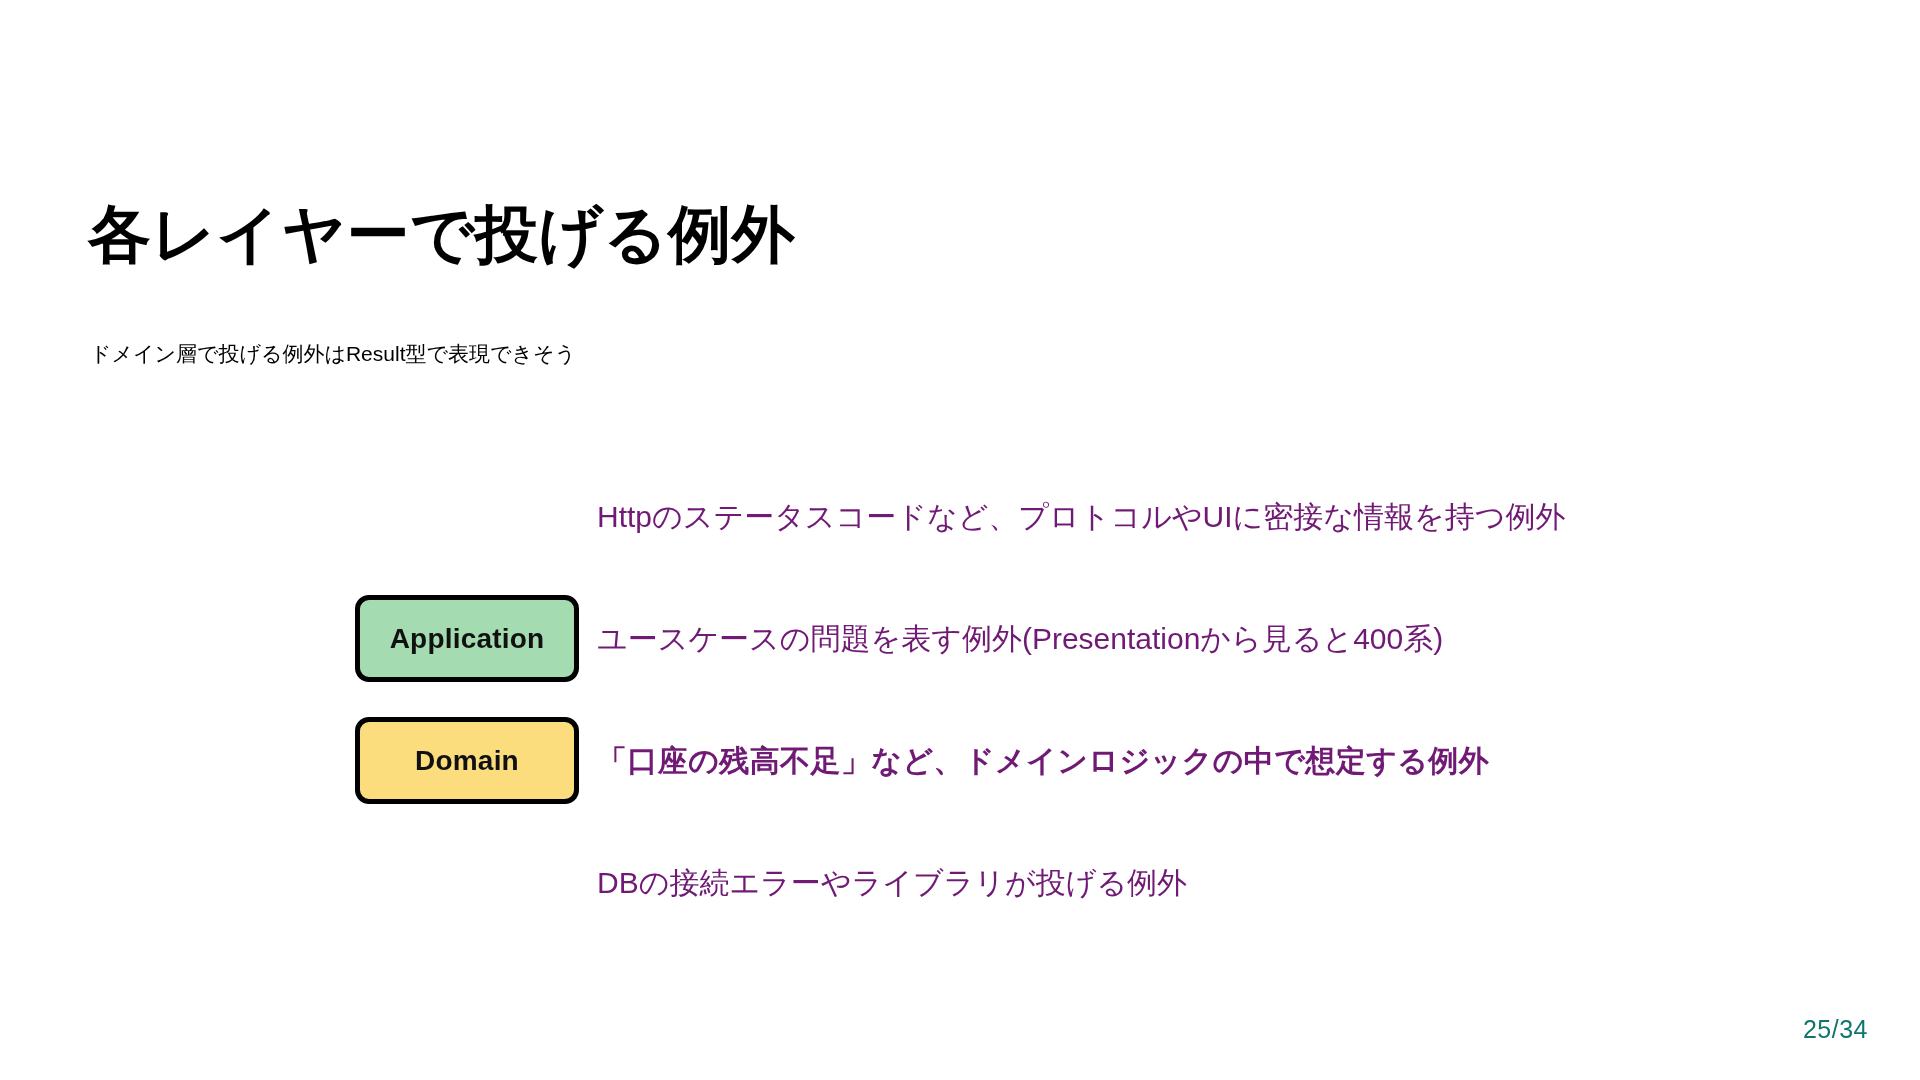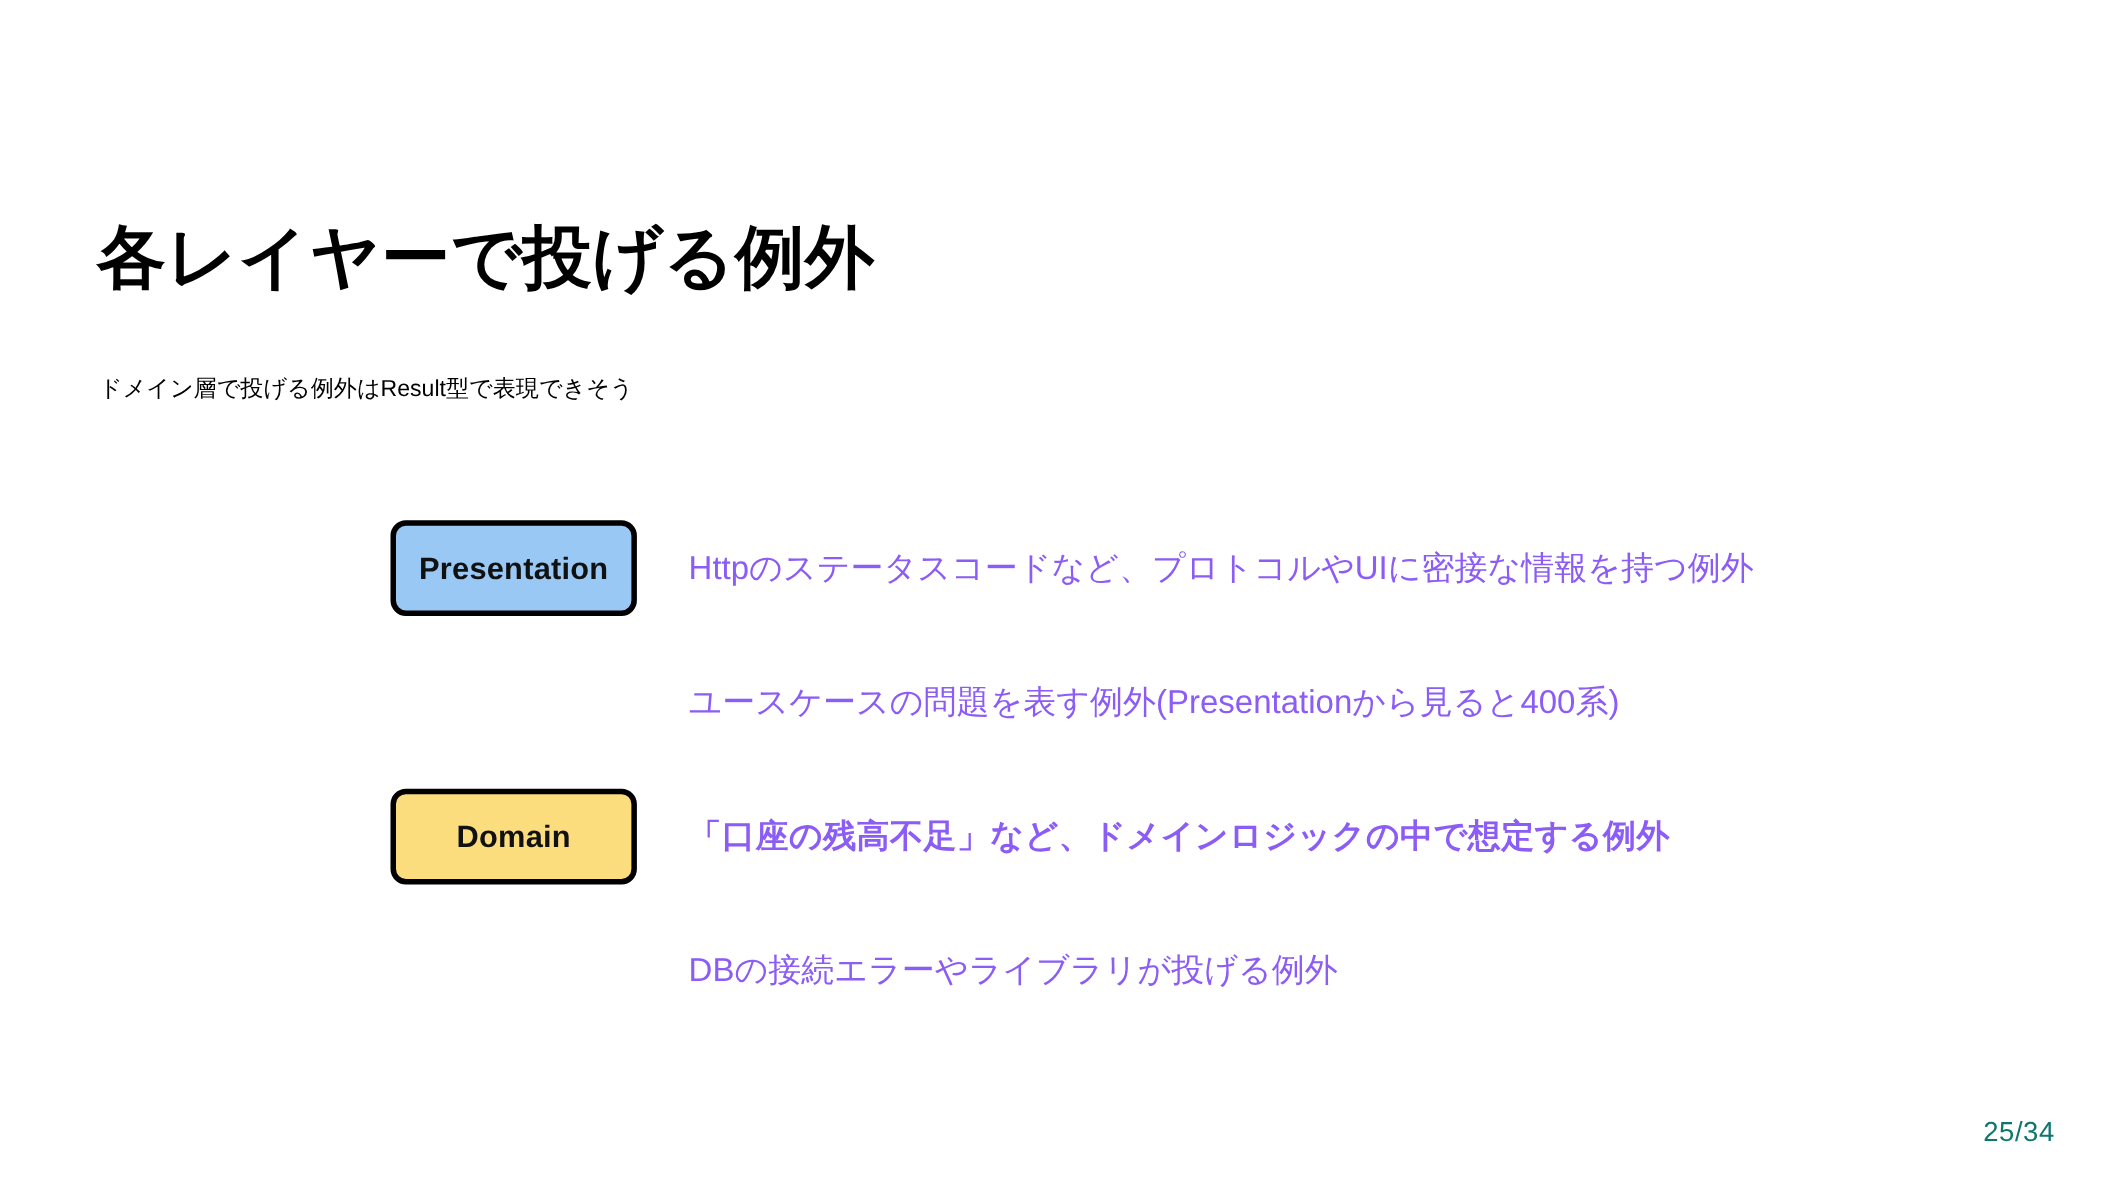--- a/index.html
+++ b/index.html
@@ -77,28 +77,28 @@
   .layer-box-label {
     font-size: 28px;
     font-weight: 700;
     color: #111111;
     letter-spacing: 0.2px;
     line-height: 1;
   }
 
   .layer-desc {
     position: absolute;
-    left: 581px;
+    left: 552px;
     top: 0;
     height: 87px;
     display: flex;
     align-items: center;
     font-size: 30px;
     font-weight: 400;
-    color: #8b5cf6;
+    color: #701a75;
     white-space: nowrap;
     line-height: 1.2;
   }
 
   .layer-desc.is-bold {
     font-weight: 700;
     letter-spacing: 0.4px;
   }
 
   
@@ -117,27 +117,27 @@
 
 <div class="slide">
 
   <h1 class="slide-title">各レイヤーで投げる例外</h1>
 
   <p class="slide-subtitle">ドメイン層で投げる例外はResult型で表現できそう</p>
 
   <div class="layer-list">
 
     <div class="layer-row">
-      <div class="layer-box" style="background-color: rgb(154, 200, 245);">
-        <span class="layer-box-label">Presentation</span>
-      </div>
       <div class="layer-desc">Httpのステータスコードなど、プロトコルやUIに密接な情報を持つ例外</div>
     </div>
 
     <div class="layer-row">
+      <div class="layer-box" style="background-color: rgb(165, 219, 176);">
+        <span class="layer-box-label">Application</span>
+      </div>
       <div class="layer-desc">ユースケースの問題を表す例外(Presentationから見ると400系)</div>
     </div>
 
     <div class="layer-row">
       <div class="layer-box" style="background-color: rgb(251, 221, 126);">
         <span class="layer-box-label">Domain</span>
       </div>
       <div class="layer-desc is-bold">「口座の残高不足」など、ドメインロジックの中で想定する例外</div>
     </div>
 

